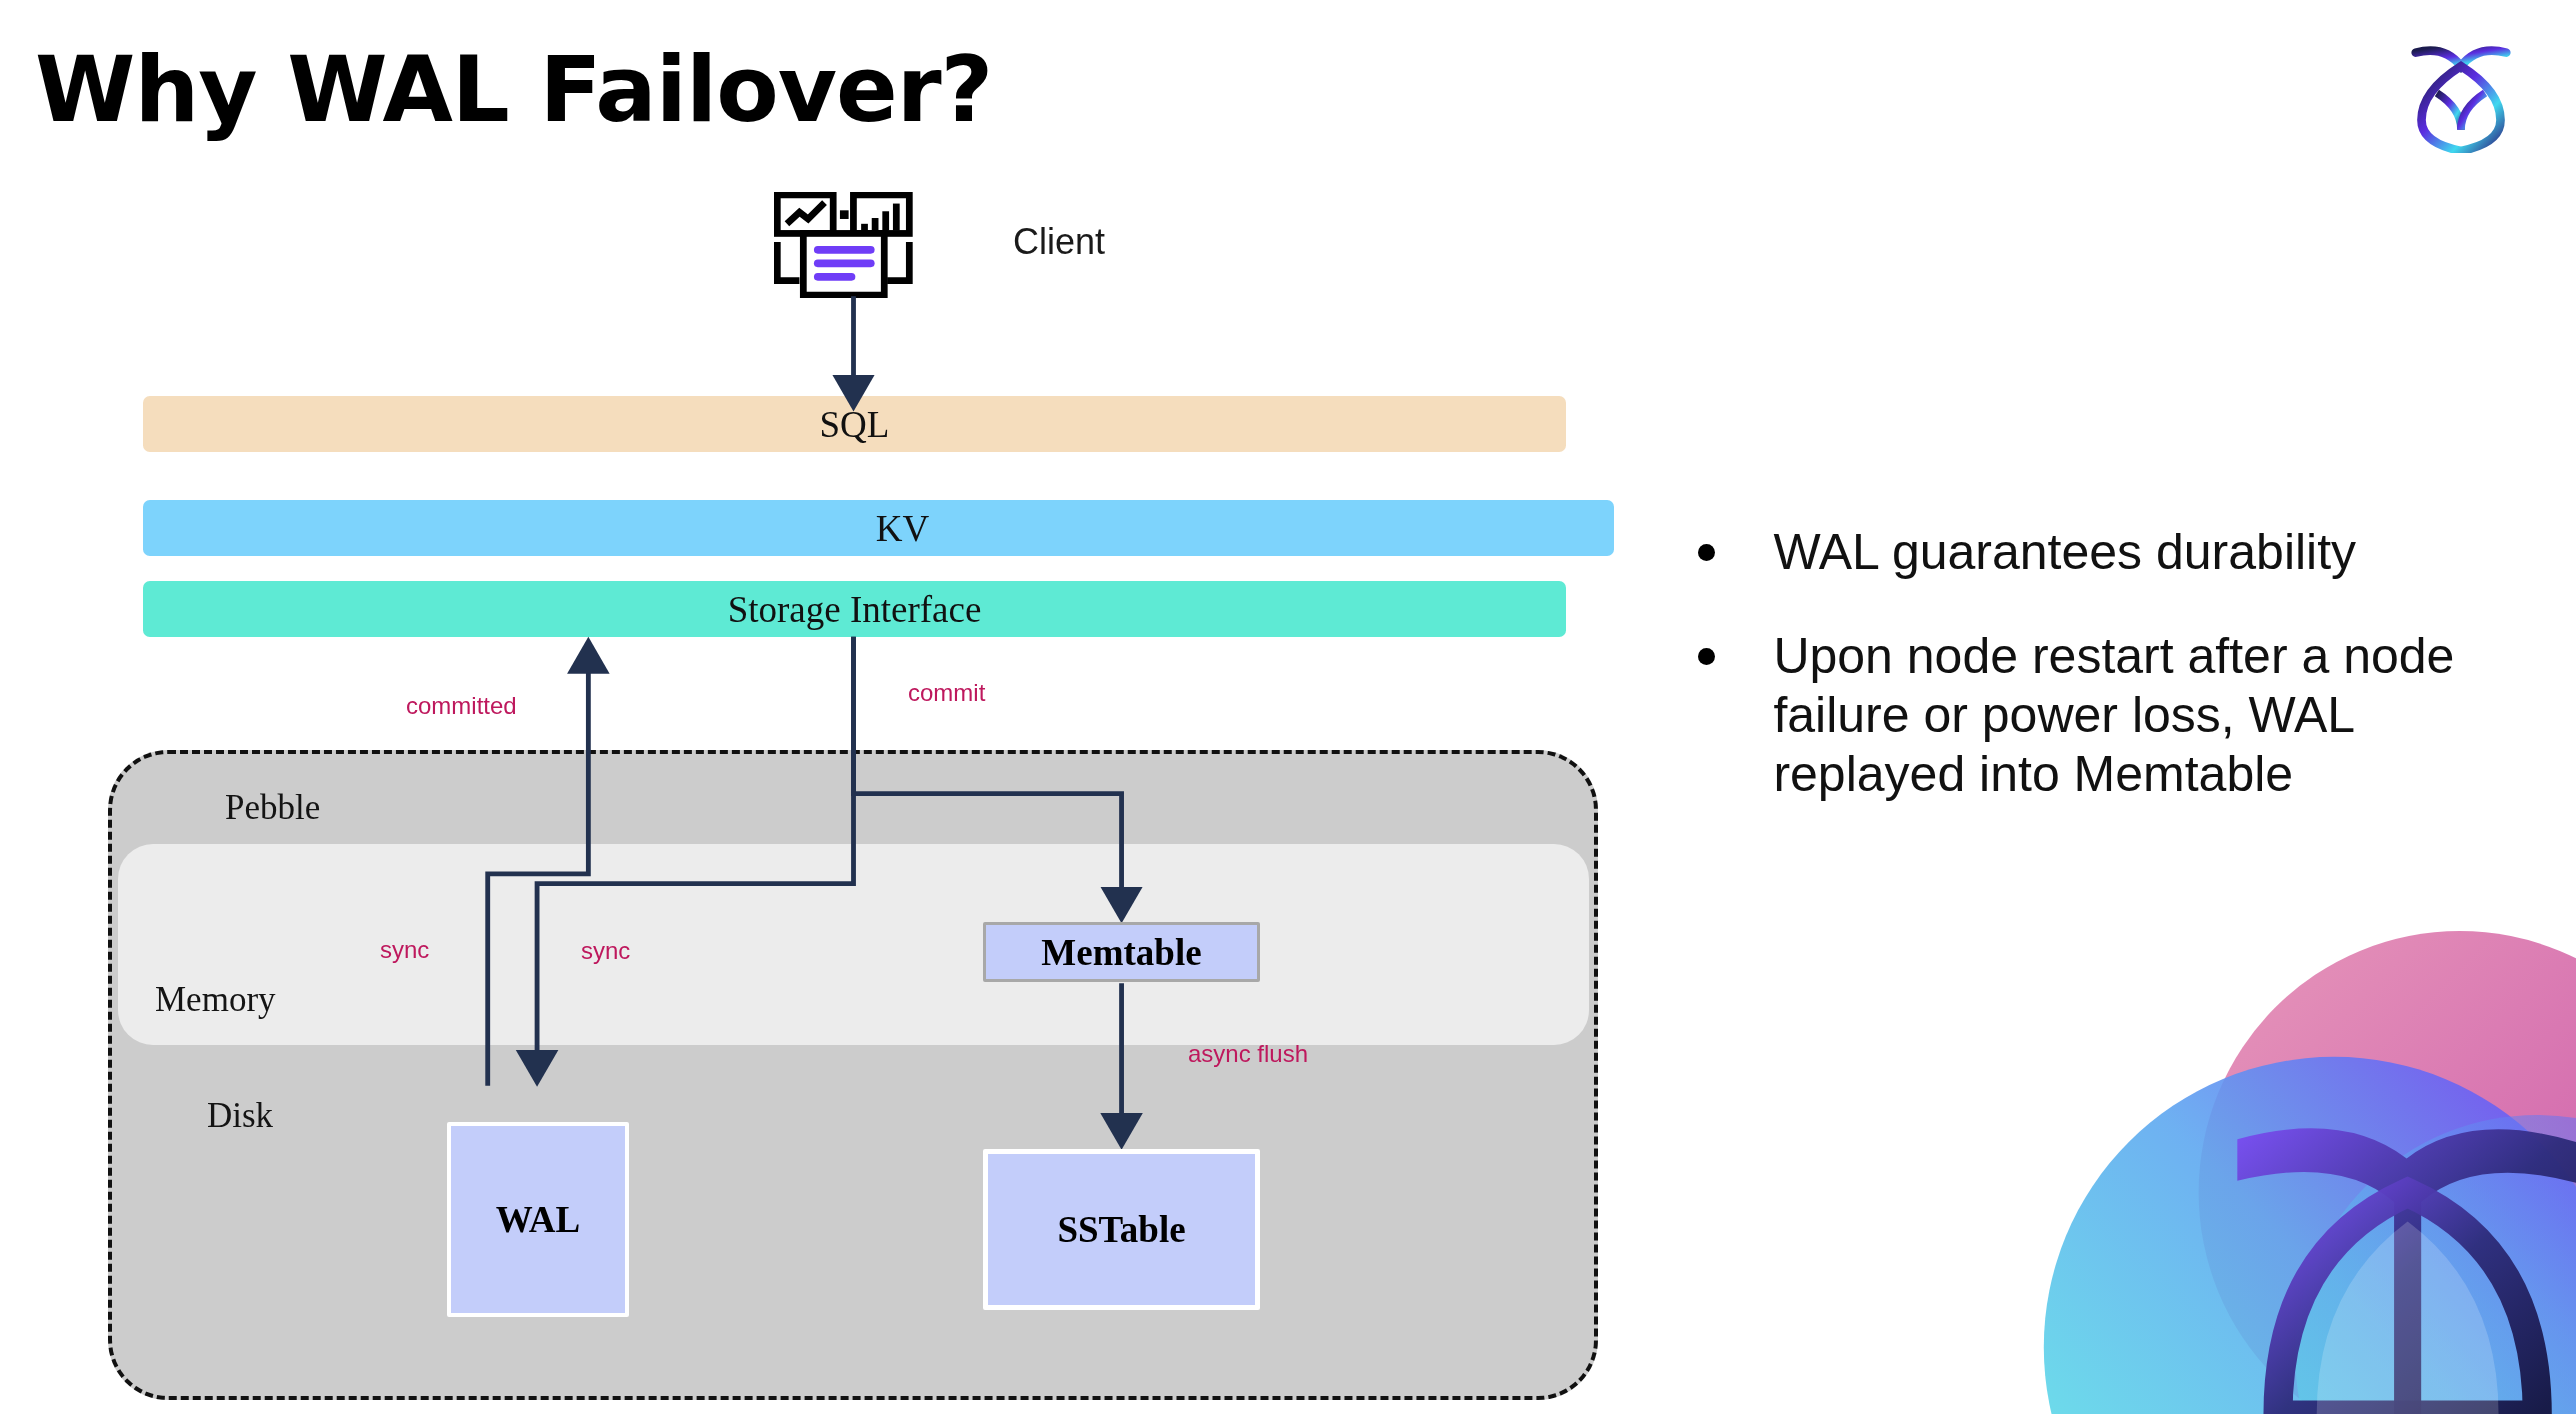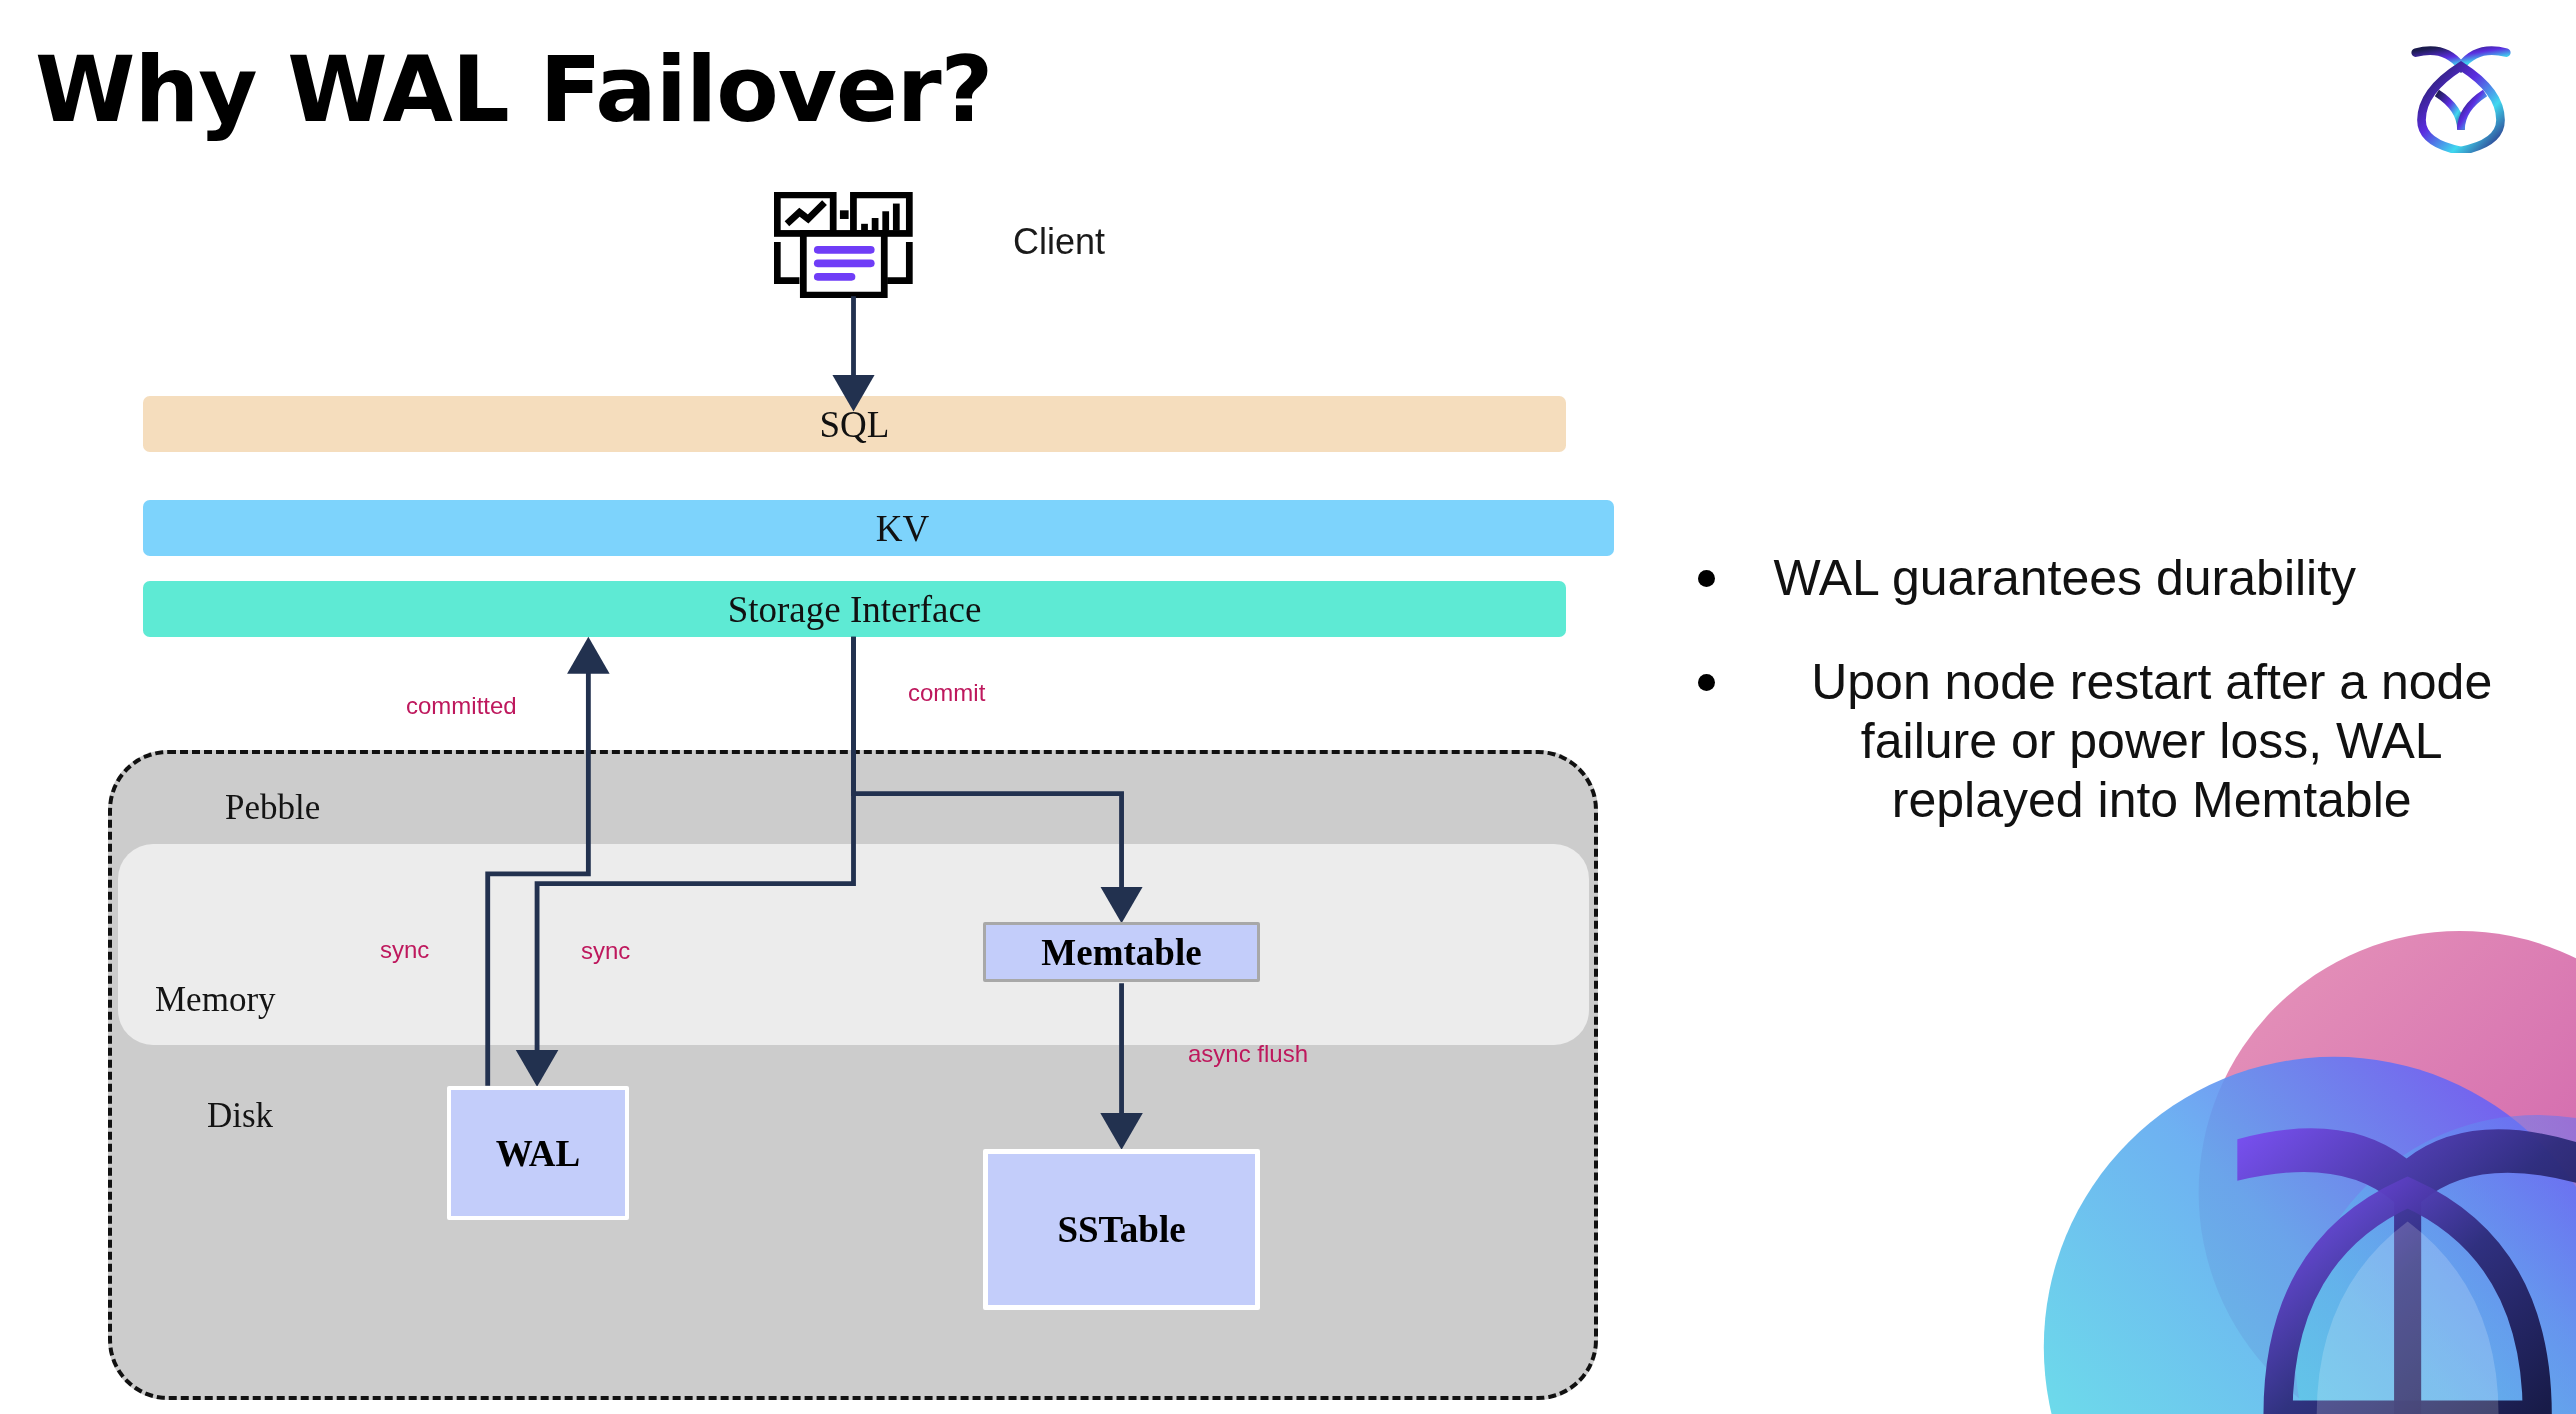--- a/index.html
+++ b/index.html
@@ -131,22 +131,22 @@
     color: #000000;
   }
   #box-memtable {
     left: 983px; top: 922px;
     width: 277px; height: 60px;
     border: 3.9px solid #a8a8a8;
     font-size: 37px;
     box-sizing: border-box;
   }
   #box-wal {
-    left: 447px; top: 1086px;
-    width: 182px; height: 134px;
+    left: 447px; top: 1122px;
+    width: 182px; height: 195px;
     border: 4.8px solid #ffffff;
     font-size: 37px;
     box-sizing: border-box;
   }
   #box-sstable {
     left: 983px; top: 1149px;
     width: 277px; height: 161px;
     border: 5.8px solid #ffffff;
     font-size: 37px;
     box-sizing: border-box;
@@ -171,23 +171,22 @@
   #lbl-committed { left: 406px; top: 692px; }
   #lbl-commit    { left: 908px; top: 679px; }
   #lbl-sync-a    { left: 380px; top: 936px; }
   #lbl-sync-b    { left: 581px; top: 937px; }
   #lbl-asyncflush{ left: 1188px; top: 1040px; text-align: right; }
 
   
   #bullets {
     position: absolute;
     left: 1698px;
-    top: 549px;
+    top: 523px;
     width: 832px;
-    text-align: center;
   }
   .bullet-row {
     display: flex;
     align-items: flex-start;
     margin-bottom: 45px;
   }
   .bullet-dot {
     flex: 0 0 auto;
     width: 17.4px;
     height: 17.4px;

